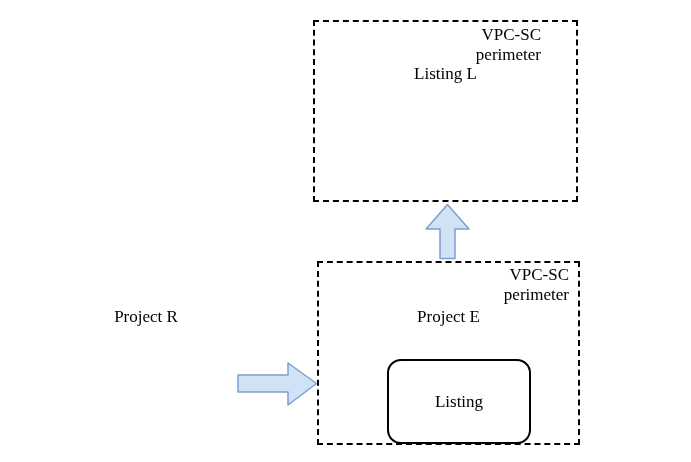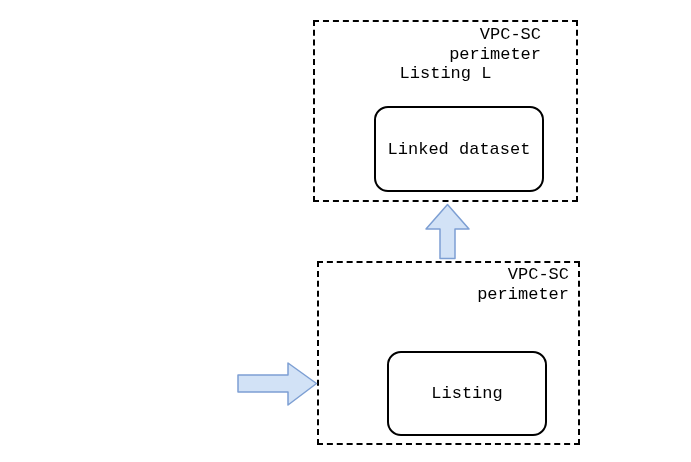--- a/index.html
+++ b/index.html
@@ -5,21 +5,21 @@
   html, body {
     margin: 0;
     padding: 0;
     background: #ffffff;
   }
   .canvas {
     position: relative;
     width: 691px;
     height: 462px;
     background: #ffffff;
-    font-family: Liberation Mono, monospace;
+    font-family: Liberation Serif, serif;
     color: #000000;
     overflow: hidden;
   }
   .perimeter {
     position: absolute;
     border: 2px dashed #000000;
     box-sizing: border-box;
     background: transparent;
   }
   .perimeter-top  { left: 313px; top: 20px;  width: 265px; height: 182px; }
@@ -46,21 +46,21 @@
     border: 2px solid #000000;
     border-radius: 14px;
     background: #ffffff;
     box-sizing: border-box;
     display: flex;
     align-items: center;
     justify-content: center;
     font-size: 17px;
   }
   .node-linked-dataset { left: 59px; top: 84px; width: 170px; height: 86px; }
-  .node-listing        { left: 68px; top: 88px; width: 160px; height: 85px; }
+  .node-listing        { left: 68px; top: 96px; width: 144px; height: 85px; }
   .node-caller {
     left: 62px; top: 346px; width: 168px; height: 82px;
     position: absolute;
   }
   .label-project-r {
     position: absolute;
     left: 62px; top: 307px; width: 168px;
     text-align: center;
     font-size: 17px;
     line-height: 20px;
@@ -74,35 +74,34 @@
 </style>
 </head>
 <body>
 
 <div class="canvas">
 
   <div class="perimeter perimeter-top">
     <div class="vpc-label">VPC-SC
 perimeter</div>
     <div class="project-label">Listing L</div>
-    <div class="node node-linked-dataset">
-      <span>Linked dataset</span>
-    </div>
   </div>
 
   <svg class="arrow-svg arrow-up-svg" width="47" height="57" viewBox="0 0 47 57">
     <polygon points="23.5,1.5 45,26 31,26 31,55.5 16,55.5 16,26 2,26" stroke-width="1.5" stroke-linejoin="round" fill="#d2e2f6" stroke="#7d9fd3"></polygon>
   </svg>
 
   <div class="perimeter perimeter-bottom">
     <div class="vpc-label">VPC-SC
 perimeter</div>
+    <div class="project-label">Project E</div>
     <div class="node node-listing">
       <span>Listing</span>
     </div>
   </div>
 
+  <div class="label-project-r">Project R</div>
 
   <svg class="arrow-svg arrow-right-svg" width="81" height="44" viewBox="0 0 81 44">
     <polygon points="1,13 51,13 51,1 79.5,21.5 51,43 51,30 1,30" stroke-width="1.5" stroke-linejoin="round" fill="#d2e2f6" stroke="#7d9fd3"></polygon>
   </svg>
 
 </div>
 
 </body></html>

